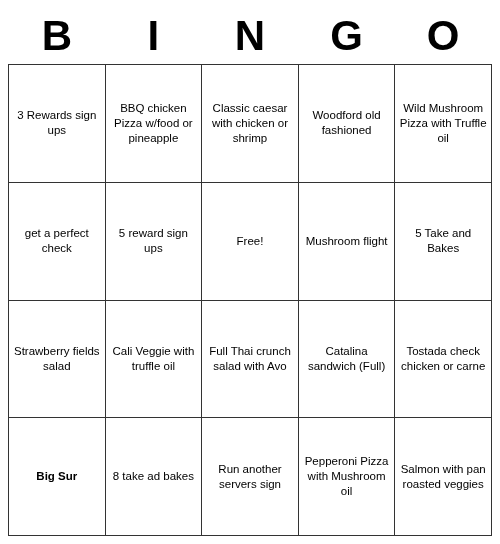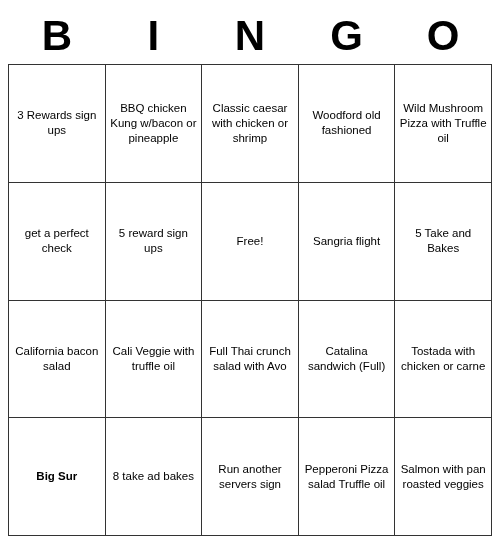--- a/index.html
+++ b/index.html
@@ -66,40 +66,40 @@
     <th style="font-size: 42px; font-weight: bold; text-align: center; padding: 0px 0px 4px; border: none;">B</th>
         <th style="font-size: 42px; font-weight: bold; text-align: center; padding: 0px 0px 4px; border: none;">I</th>
         <th style="font-size: 42px; font-weight: bold; text-align: center; padding: 0px 0px 4px; border: none;">N</th>
         <th style="font-size: 42px; font-weight: bold; text-align: center; padding: 0px 0px 4px; border: none;">G</th>
         <th style="font-size: 42px; font-weight: bold; text-align: center; padding: 0px 0px 4px; border: none;">O</th>
       </tr>
   </thead>
   <tbody id="grid-body">
       <tr>
         <td>3 Rewards sign ups</td>
-        <td>BBQ chicken Kung w/bacon or pineapple</td>
+        <td>BBQ chicken Pizza w/food or pineapple</td>
         <td>Classic caesar with chicken or shrimp</td>
         <td>Woodford old fashioned</td>
         <td>Wild Mushroom Pizza with Truffle oil</td>
       </tr>
       <tr>
         <td>get a perfect check</td>
         <td>5 reward sign ups</td>
         <td class="free-cell">Free!</td>
-        <td>Sangria flight</td>
+        <td>Mushroom flight</td>
         <td>5 Take and Bakes</td>
       </tr>
       <tr>
-        <td>California bacon salad</td>
+        <td>Strawberry fields salad</td>
         <td>Cali Veggie with truffle oil</td>
         <td>Full Thai crunch salad with Avo</td>
         <td>Catalina sandwich (Full)</td>
-        <td>Tostada with chicken or carne</td>
+        <td>Tostada check chicken or carne</td>
       </tr>
       <tr>
         <td class="big-sur-cell">Big Sur</td>
         <td>8 take ad bakes</td>
         <td>Run another servers sign</td>
-        <td>Pepperoni Pizza salad Truffle oil</td>
+        <td>Pepperoni Pizza with Mushroom oil</td>
         <td>Salmon with pan roasted veggies</td>
       </tr>
     </tbody>
 </table>
 
 </body></html>

